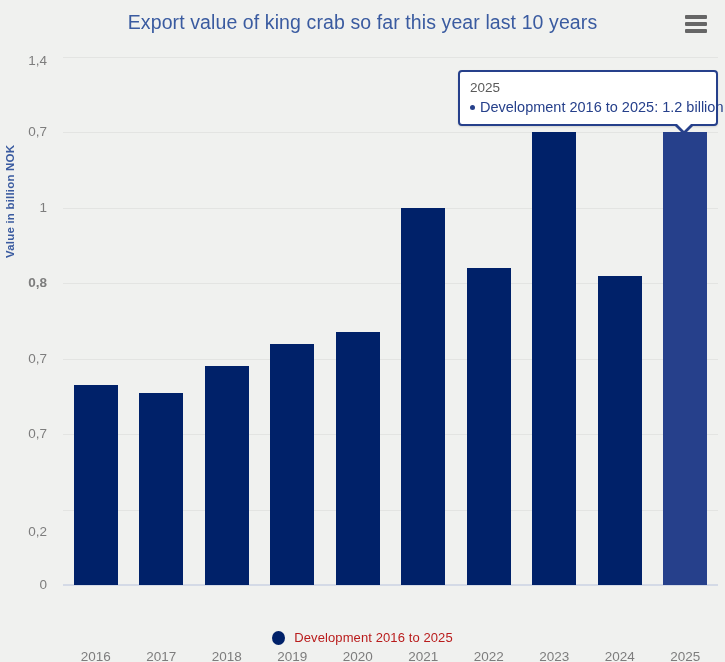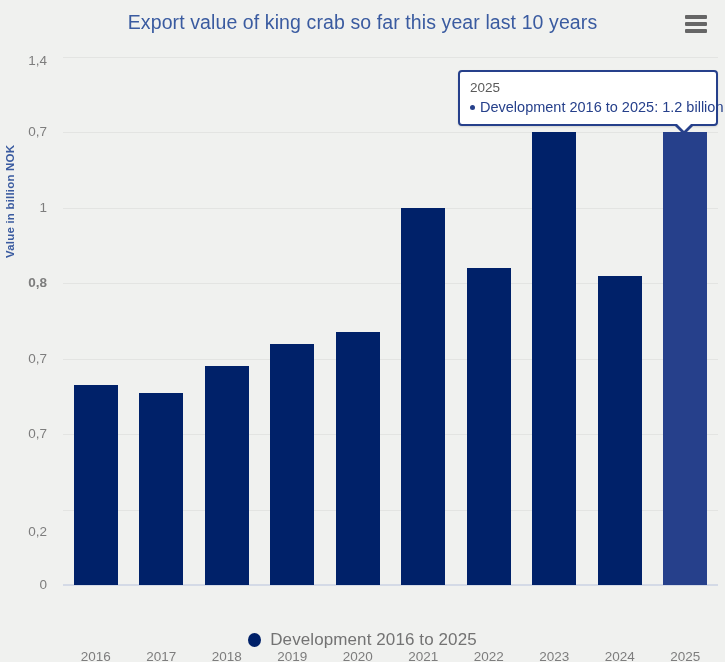--- a/index.html
+++ b/index.html
@@ -134,22 +134,22 @@
     gap: 9px;
     cursor: pointer;
   }
   #legend-marker {
     width: 13px;
     height: 14px;
     border-radius: 50%;
     background: #002169;
   }
   #legend-label {
-    font-size: 17px;
-    color: #737373;
+    font-size: 13px;
+    color: #b91c1c;
     letter-spacing: 0.1px;
   }
 
   
   #tooltip {
     position: absolute;
     left: 458px;
     top: 70px;
     width: 260px;
     box-sizing: border-box;

